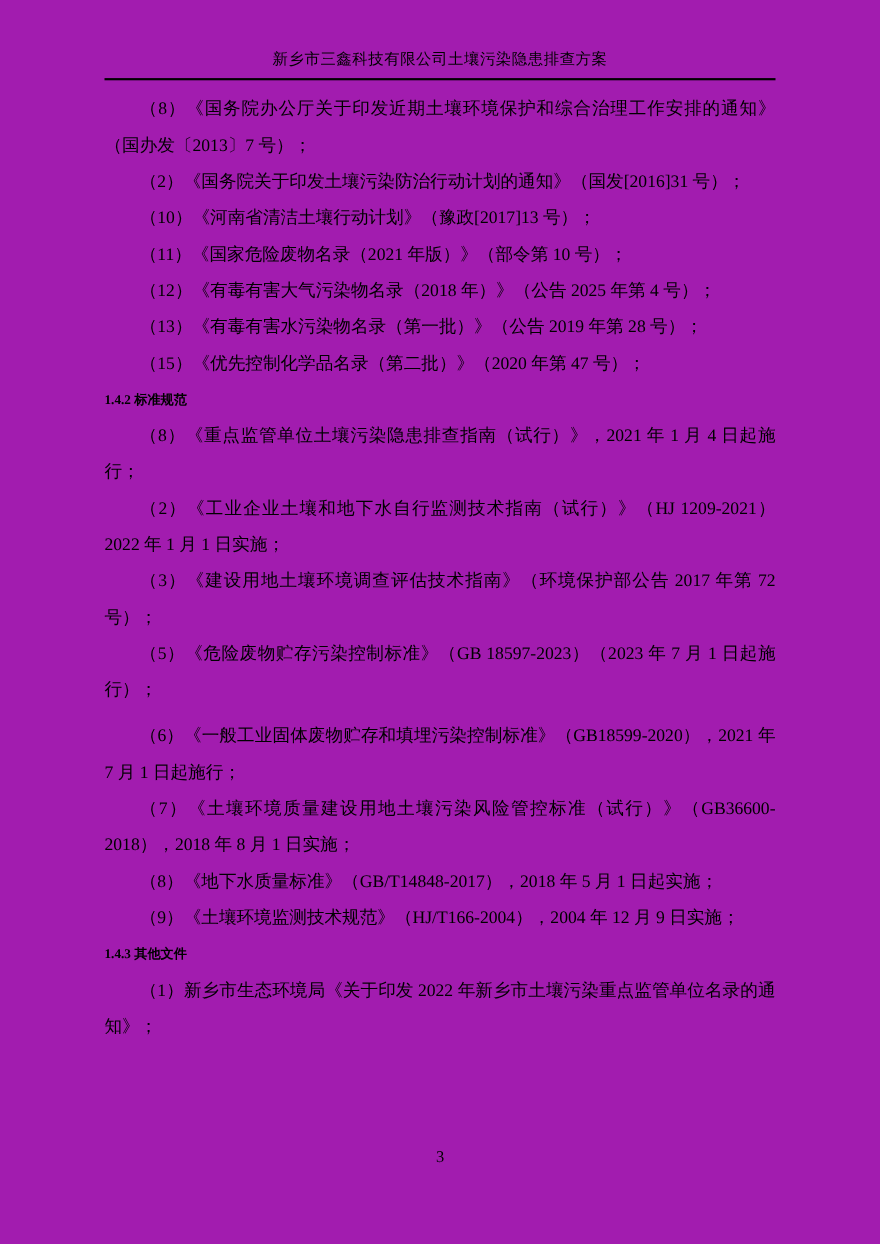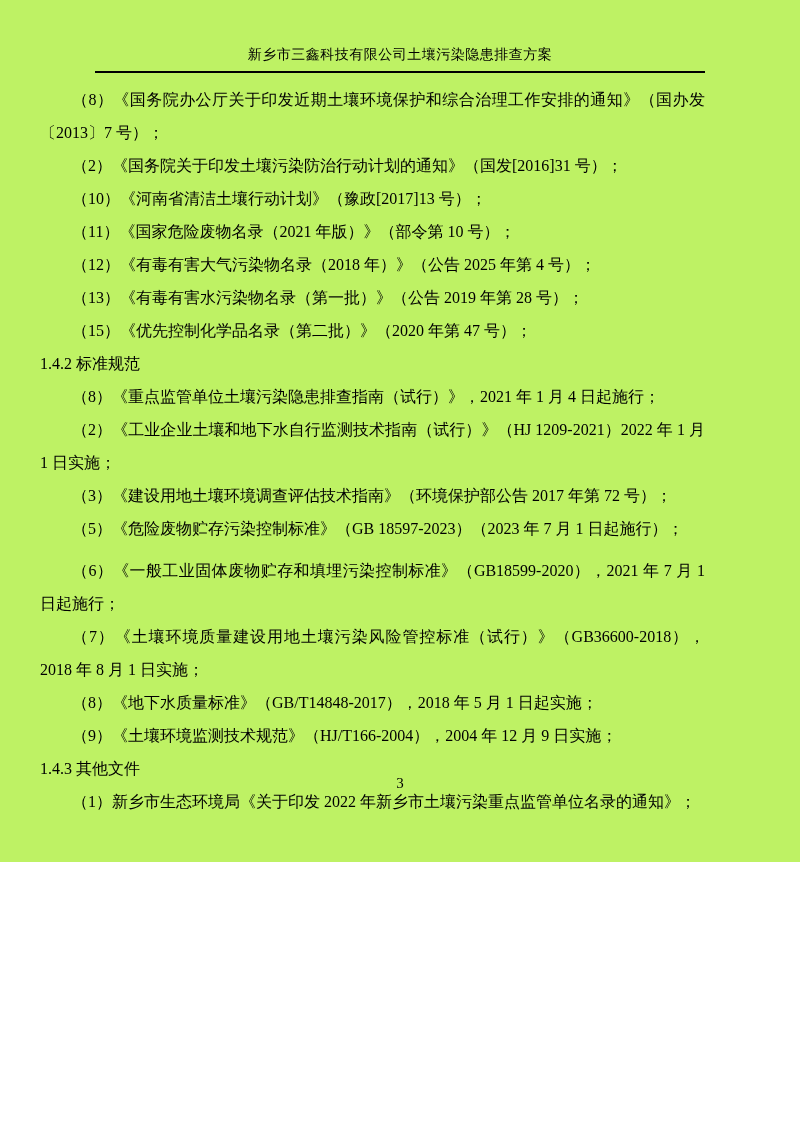--- a/index.html
+++ b/index.html
@@ -3,56 +3,56 @@
 <meta charset="utf-8">
 <style>
   html, body {
     margin: 0;
     padding: 0;
     background: #ffffff;
   }
   .page {
     position: relative;
     width: 800px;
-    height: 862px;
-    background: #bef264;
+    height: 1131px;
+    background: #a21caf;
     color: #000000;
     font-family: "Liberation Serif", "DejaVu Serif", serif;
     overflow: hidden;
   }
   .header {
     padding-top: 46px;
   }
   .header-title {
     text-align: center;
     font-size: 14px;
     line-height: 18px;
     letter-spacing: 0.5px;
   }
   .header-rule {
     margin: 7px 95px 0 95px;
     border: none;
     border-top: 2.5px solid #000000;
     height: 0;
   }
   .body {
-    margin: 10px 95px 0 40px;
+    margin: 10px 95px 0 95px;
     font-size: 16px;
     line-height: 33px;
     text-align: justify;
   }
   .body p {
     margin: 0;
     text-indent: 2em;
   }
   .body h3 {
     margin: 0;
-    font-size: 16px;
+    font-size: 12px;
     line-height: 33px;
-    font-weight: normal;
+    font-weight: bold;
     text-indent: 0;
   }
   .body p.spaced {
     margin-top: 9px;
   }
   .footer {
     position: absolute;
     left: 0;
     right: 0;
     bottom: 70px;

